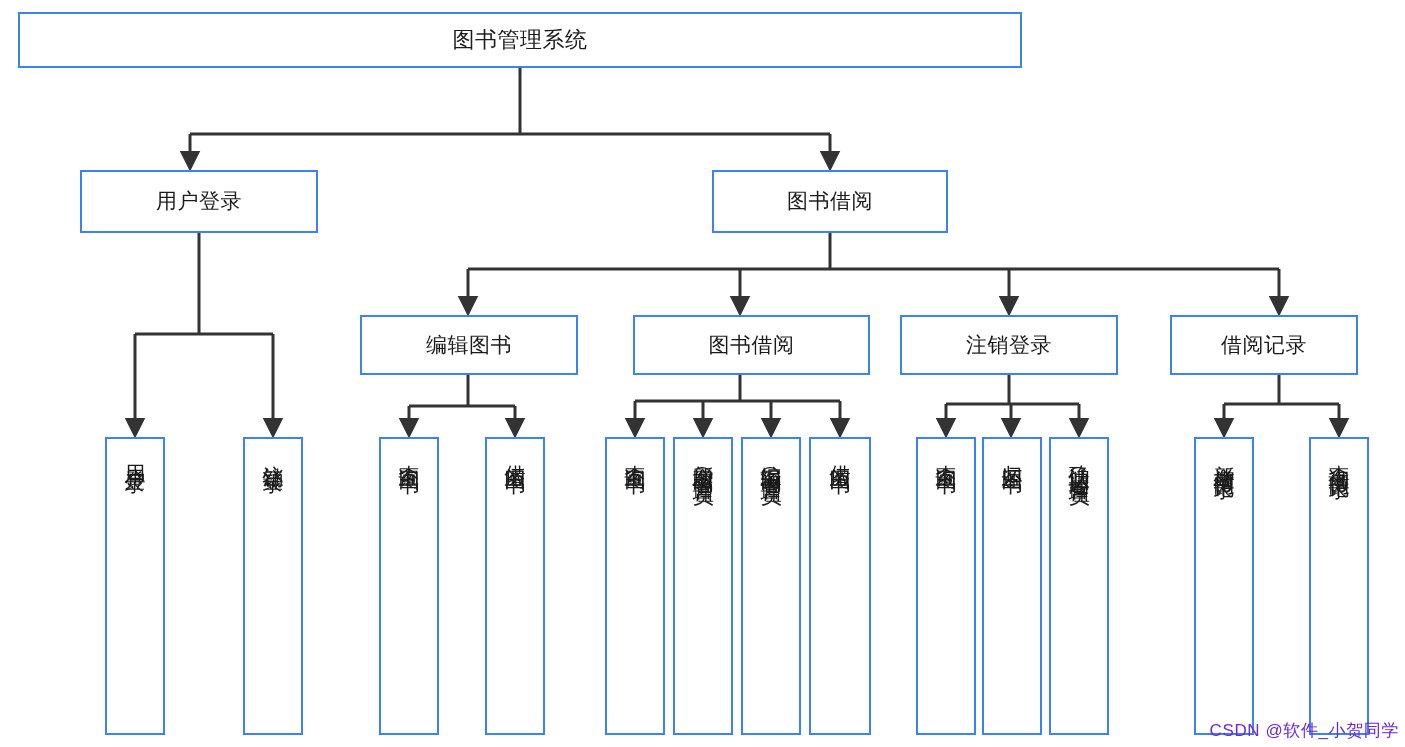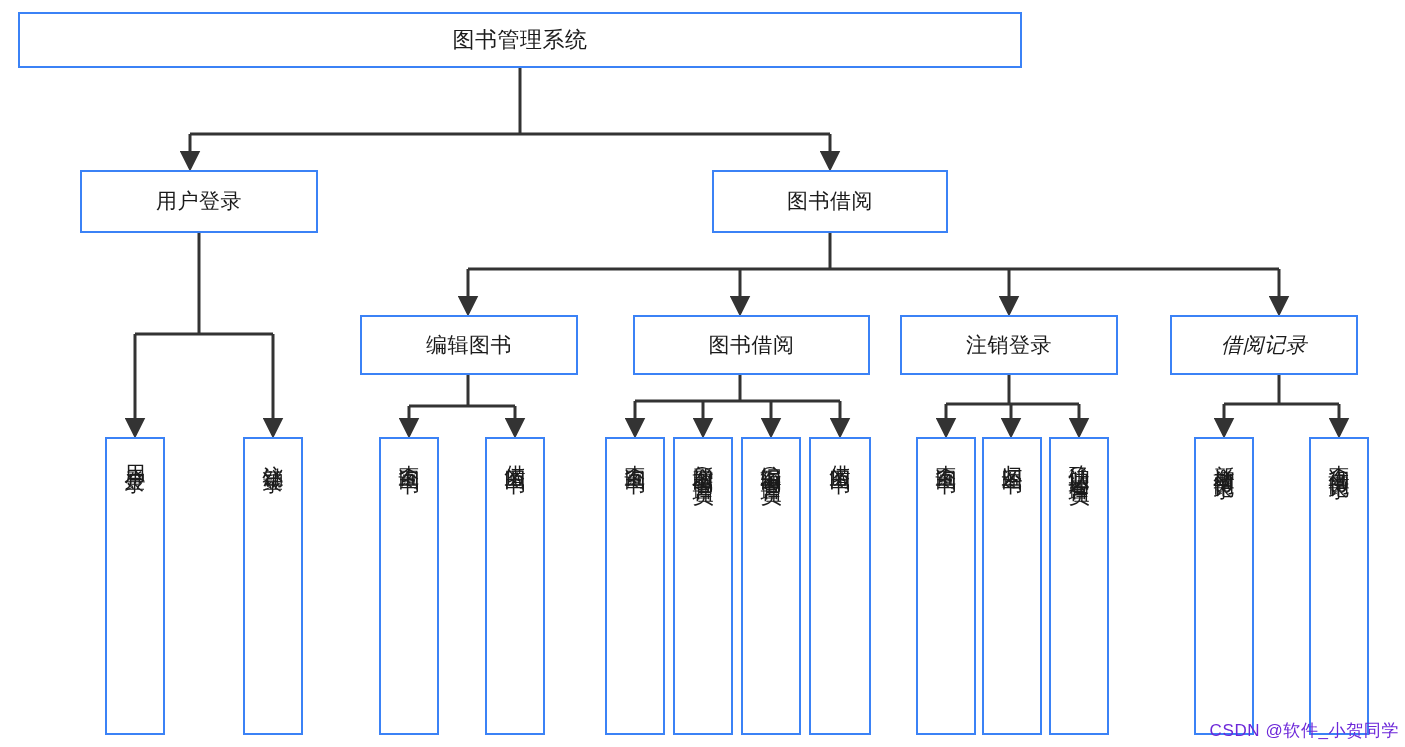--- a/index.html
+++ b/index.html
@@ -143,21 +143,21 @@
 
   <div class="node horiz" style="left:360px; top:315px; width:218px; height:60px;">
     <span class="node-label">编辑图书</span>
   </div>
   <div class="node horiz" style="left:633px; top:315px; width:237px; height:60px;">
     <span class="node-label">图书借阅</span>
   </div>
   <div class="node horiz" style="left:900px; top:315px; width:218px; height:60px;">
     <span class="node-label">注销登录</span>
   </div>
-  <div class="node horiz" style="left:1170px; top:315px; width:188px; height:60px;font-style:italic;">
+  <div class="node horiz" style="left:1170px; top:315px; width:188px; height:60px;">
     <span class="node-label">借阅记录</span>
   </div>
 
   <div class="node vert" style="left:105px; top:437px; width:60px; height:298px;">
     <span class="node-label">用户登录</span>
   </div>
   <div class="node vert" style="left:243px; top:437px; width:60px; height:298px;">
     <span class="node-label">注销登录</span>
   </div>
 

